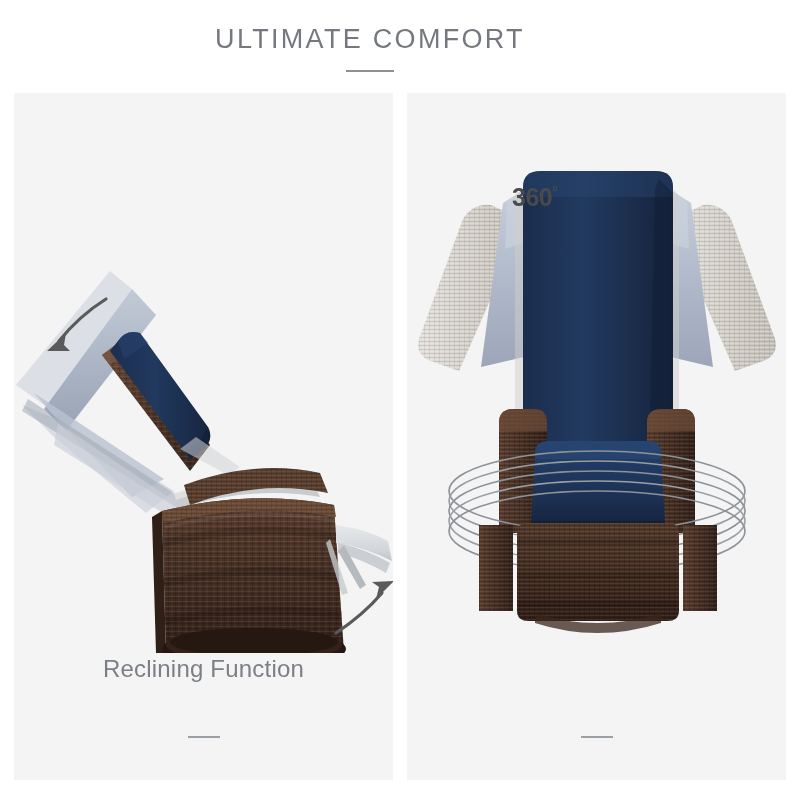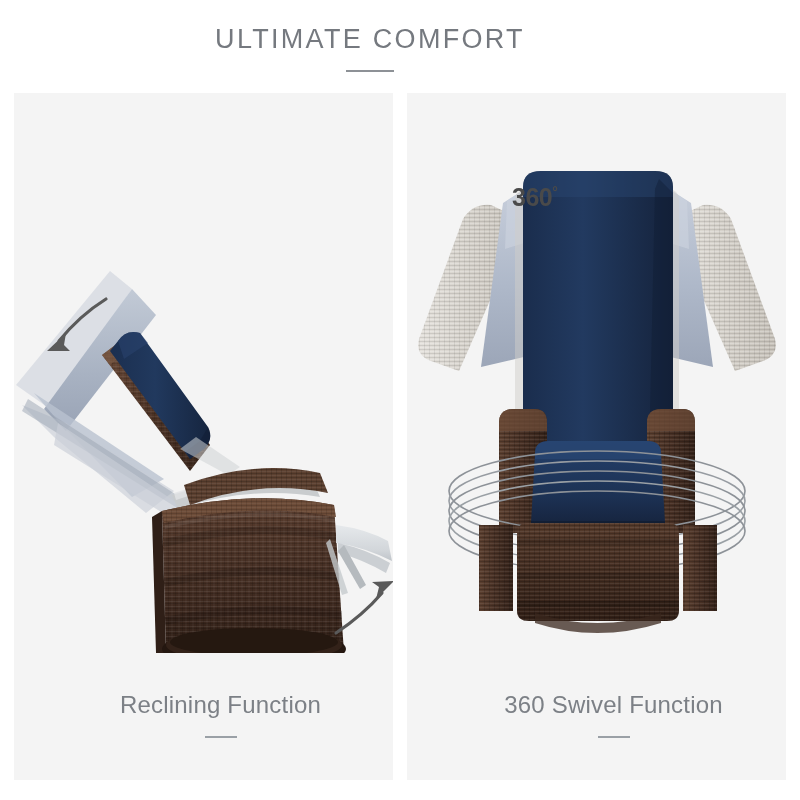--- a/index.html
+++ b/index.html
@@ -66,26 +66,27 @@
     left: 0;
     top: 0;
     width: 379px;
     height: 560px;
   }
   .stage svg { display: block; width: 379px; height: 560px; }
 
   
   .caption-block {
     position: absolute;
-    left: 17px;
+    left: 0;
     bottom: 42px;
     width: 379px;
     display: flex;
     flex-direction: column;
     align-items: center;
+    gap: 36px;
   }
   .caption-text {
     font-size: 24px;
     color: #7c8086;
     font-weight: 400;
     letter-spacing: 0.2px;
     white-space: nowrap;
   }
   .caption-rule {
     margin-top: 17px;
@@ -397,18 +398,17 @@
           <path d="M 276 432 L 310 432 L 310 518 L 276 518 Z" fill="url(#weaveF)" opacity="0.9"></path>
         </g>
 
         <g>
           <path d="M 128 520 Q 190 540 254 520 L 254 530 Q 190 550 128 530 Z" fill="#3a271d" opacity="0.75"></path>
         </g>
       </svg>
     </div>
 
     <div class="caption-block">
-      <div class="caption-text">360 Swivel Function</div>
       <div class="caption-rule"></div>
     </div>
   </div>
 
 </div>
 
 </body></html>

